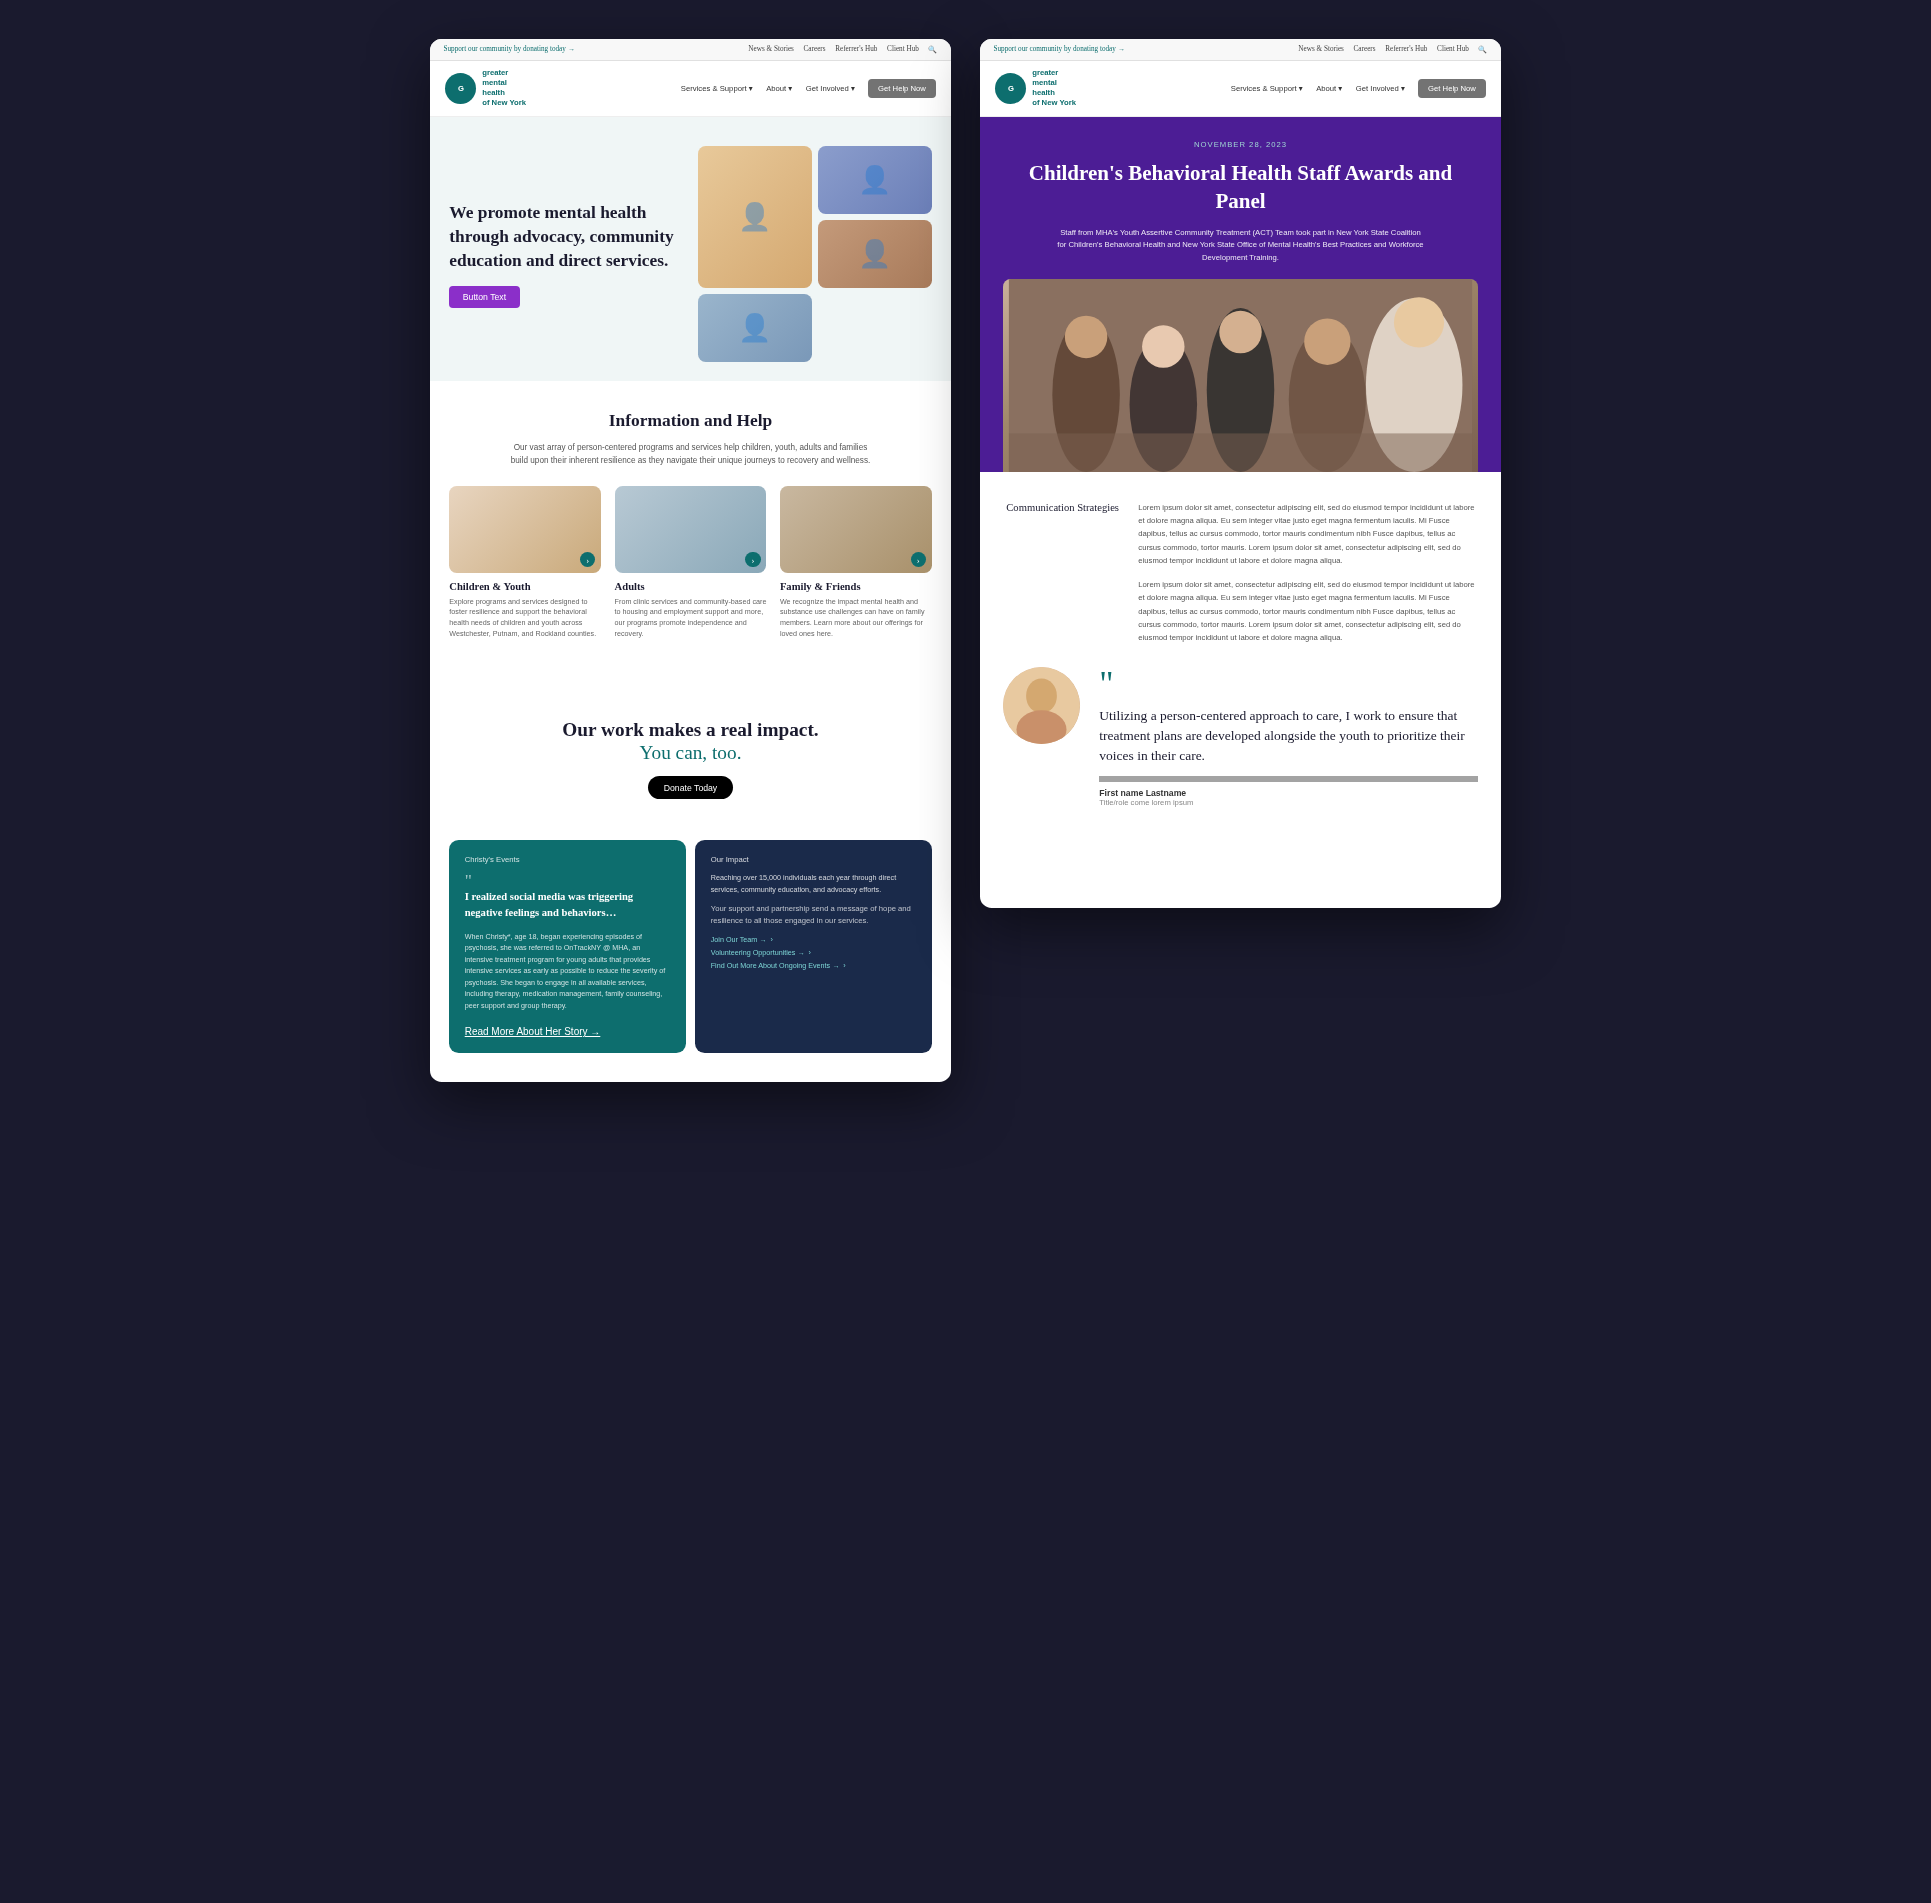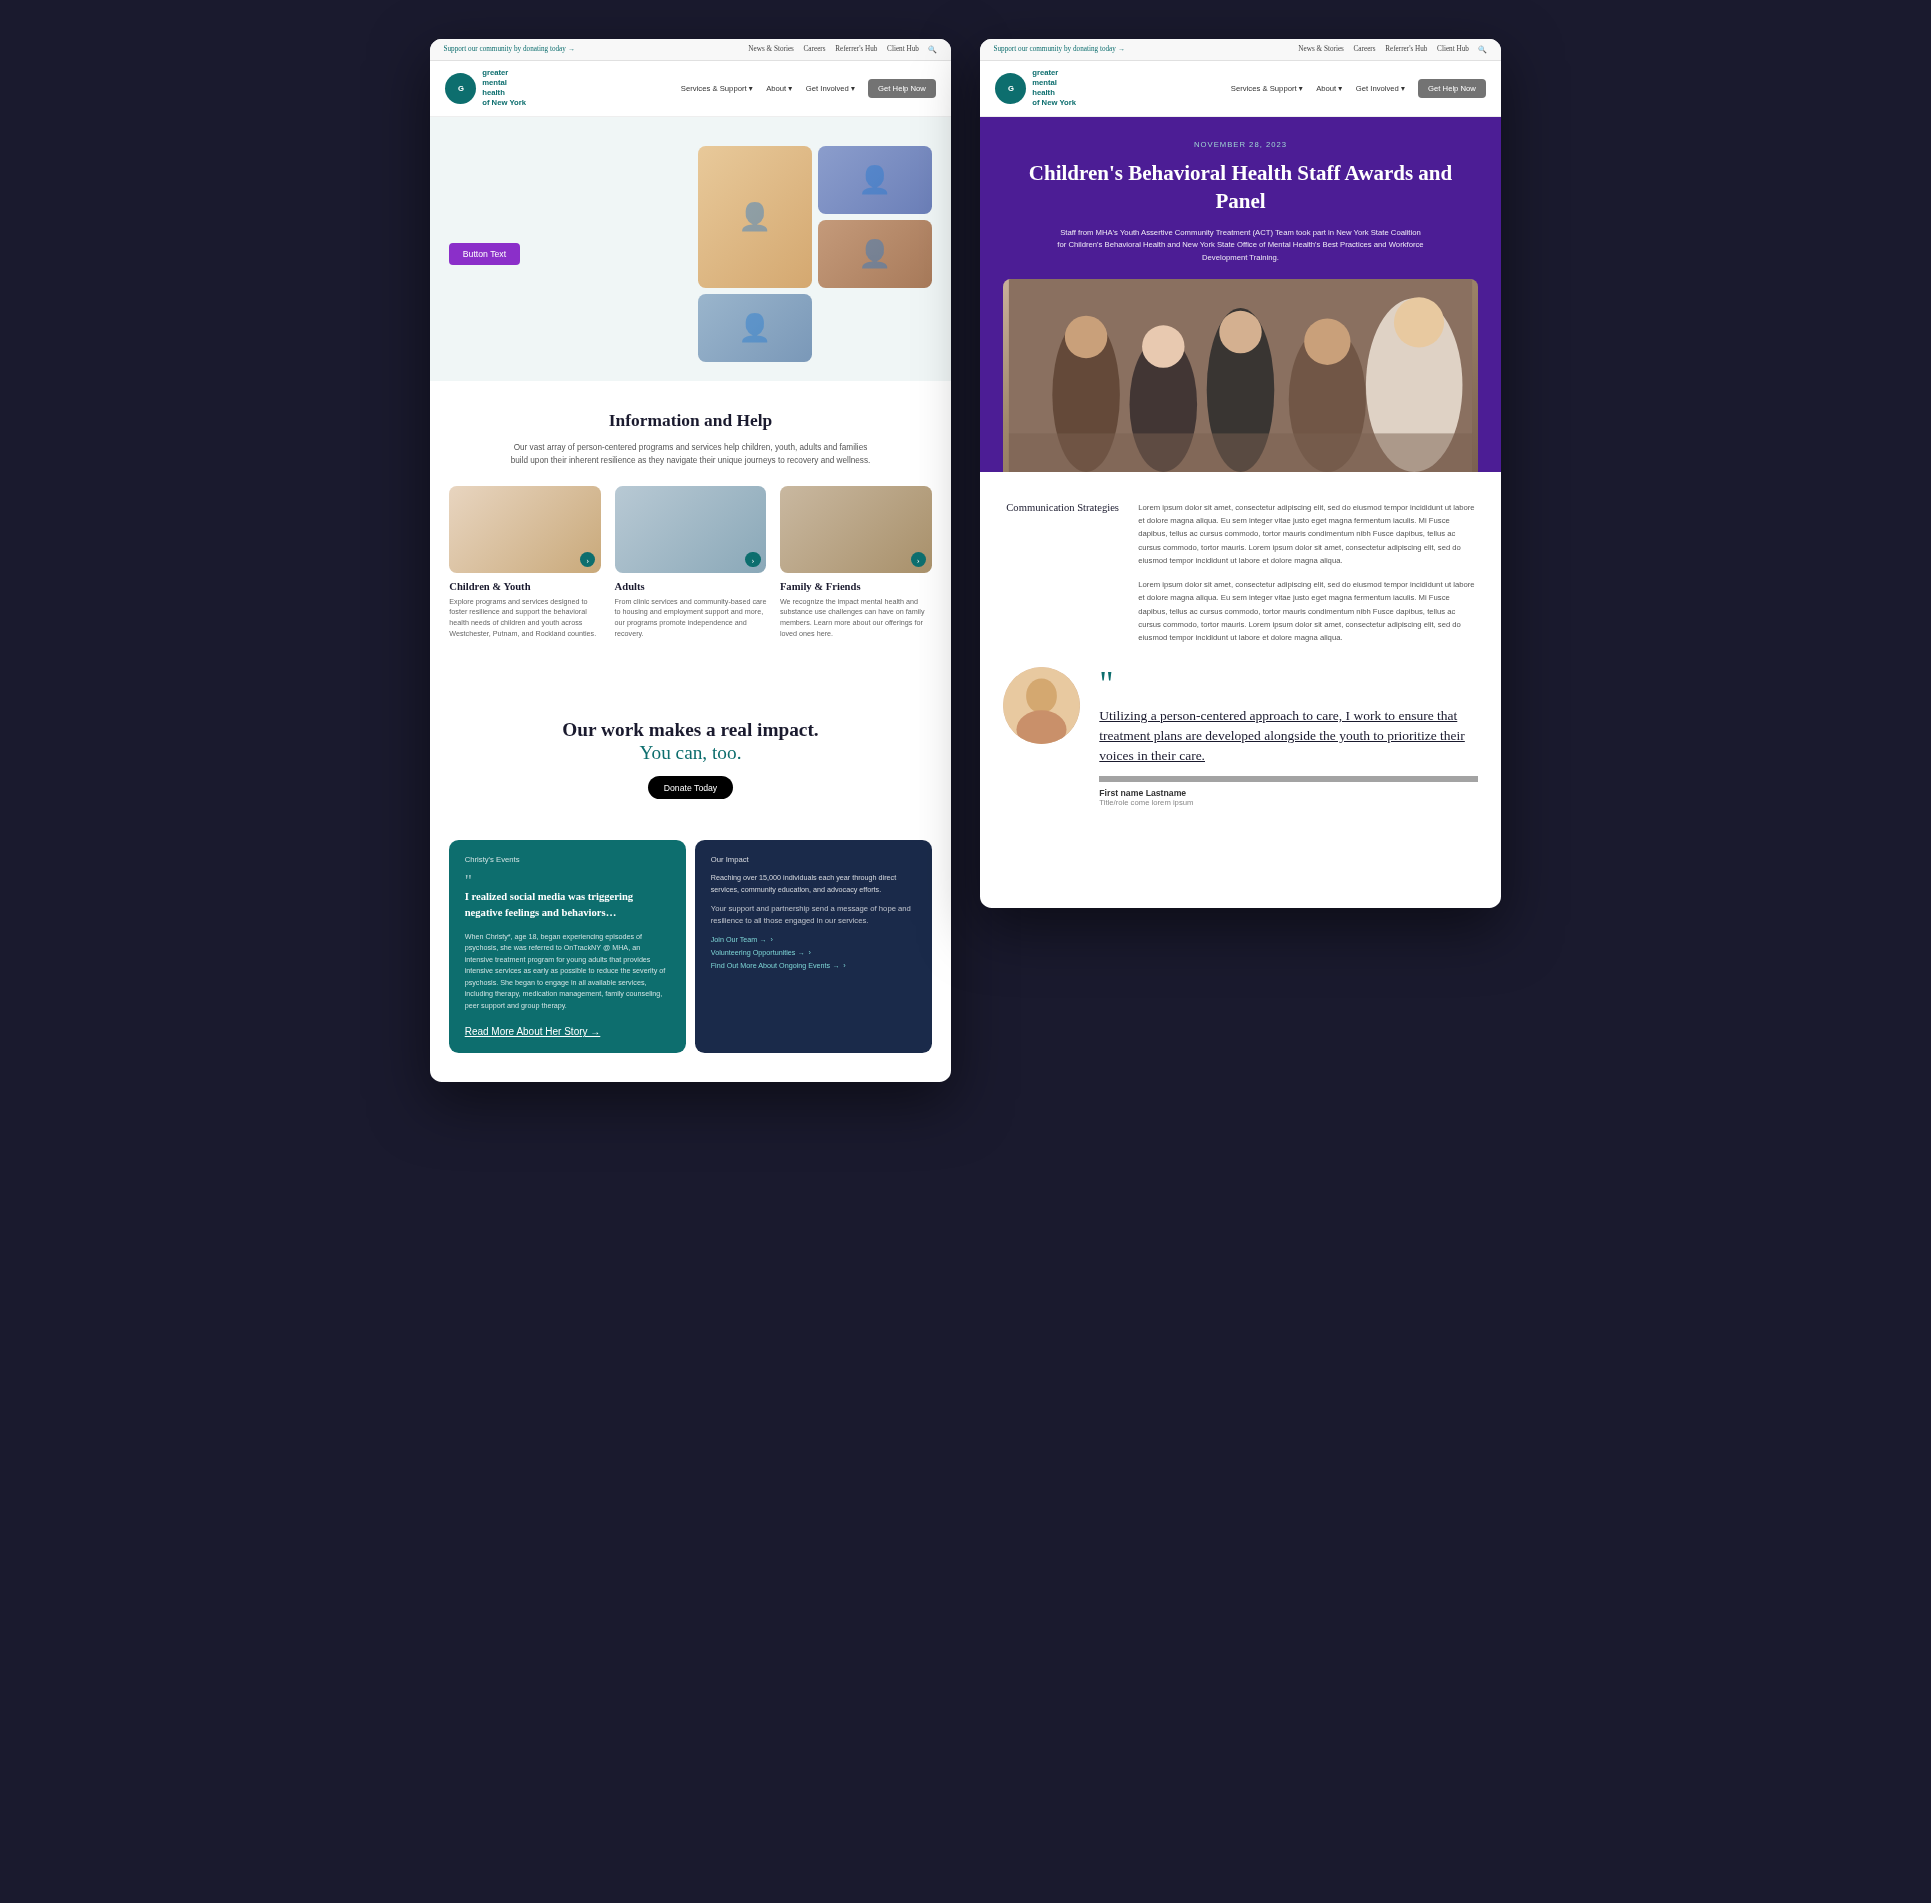--- a/index.html
+++ b/index.html
@@ -310,21 +310,20 @@
       display: flex; align-items: center; justify-content: center;
     }
     .testimonial-text { flex: 1; }
     .big-quote { font-size: 35px; color: #0d6e6e; line-height: 1; margin-bottom: 3.9px; }
     .testimonial-text blockquote {
       font-size: 13.5px;
       font-family: Georgia, serif;
       color: #1a1a2e;
       line-height: 1.5;
       margin-bottom: 9.7px;
-      text-decoration: underline;
     }
     .testimonial-name {
       font-size: 8.7px;
       font-family: sans-serif;
       font-weight: bold;
       color: #333;
       border-top: 6px solid #a3a3a3;
       padding-top: 5.8px;
     }
     .testimonial-role { font-size: 7.7px; font-family: sans-serif; color: #888; }
@@ -358,20 +357,21 @@
     <div class="nav-links">
       <span>Services &amp; Support ▾</span>
       <span>About ▾</span>
       <span>Get Involved ▾</span>
       <button class="nav-btn">Get Help Now</button>
     </div>
   </div>
 
   <div class="hero">
     <div class="hero-text">
+      <h1>We promote mental health through advocacy, community education and direct services.</h1>
       <button class="hero-btn">Button Text</button>
     </div>
     <div class="hero-images">
       <div class="hero-img hero-img-tall">
         <div class="img-placeholder p1">
             <span class="person-silhouette">👤</span>
           </div>
       </div>
       <div class="hero-img">
         <div class="img-placeholder p2">

